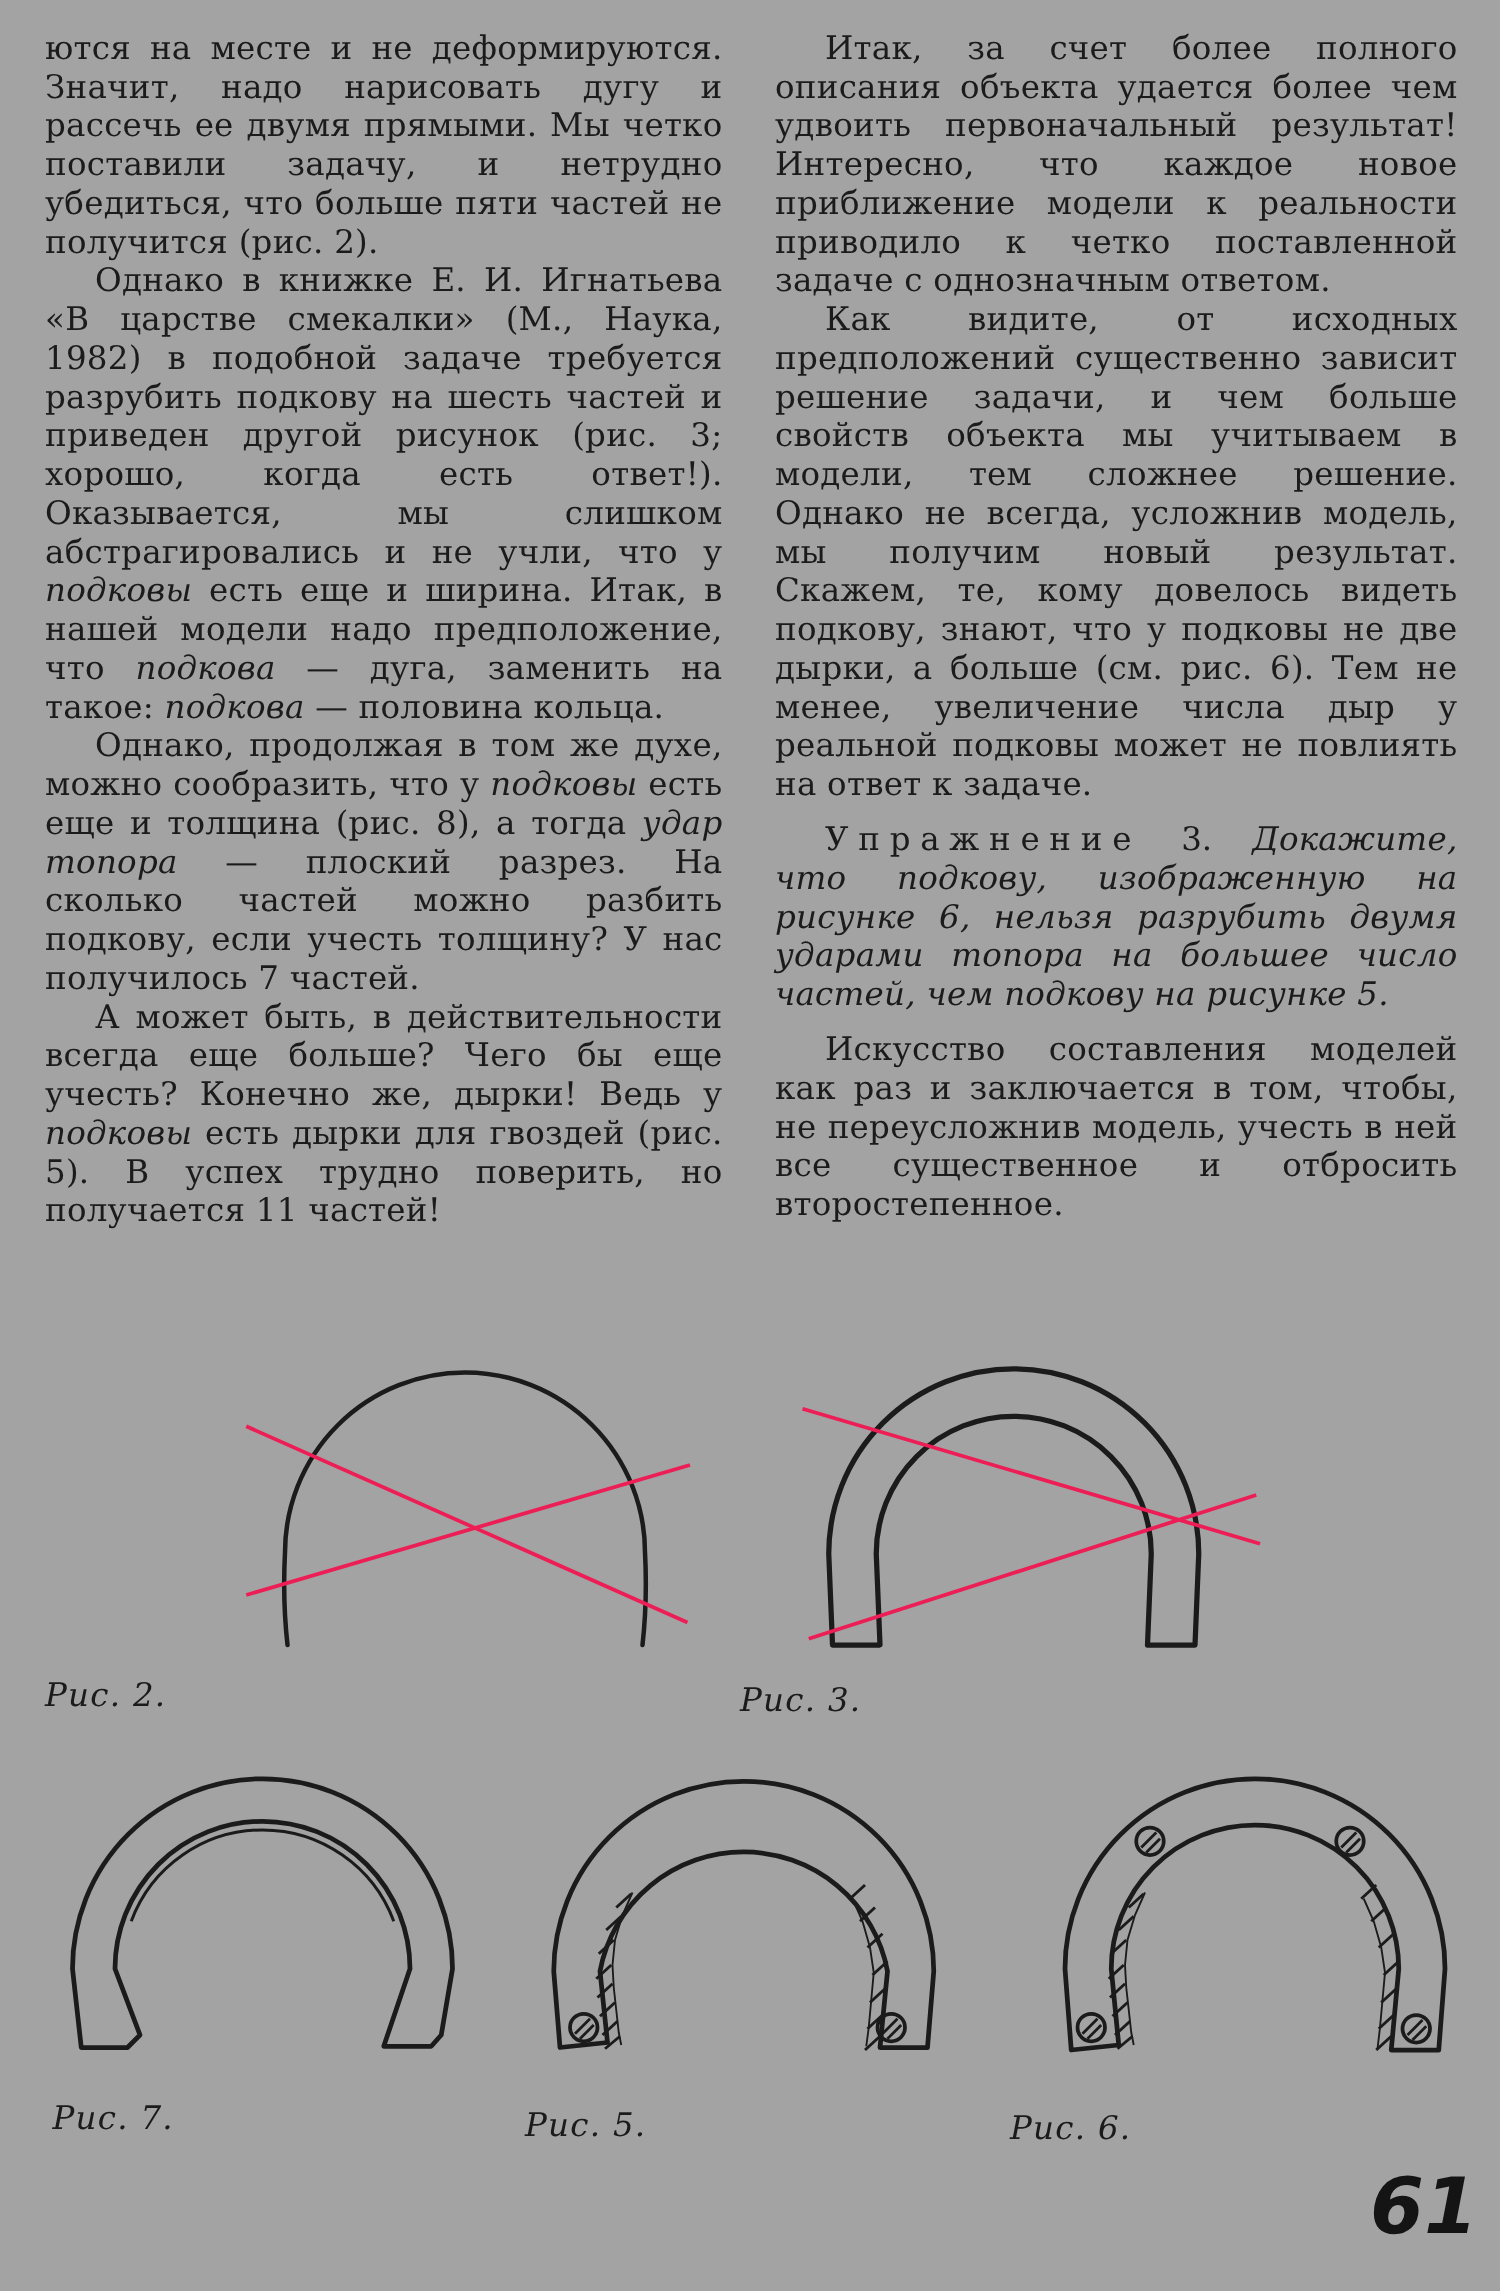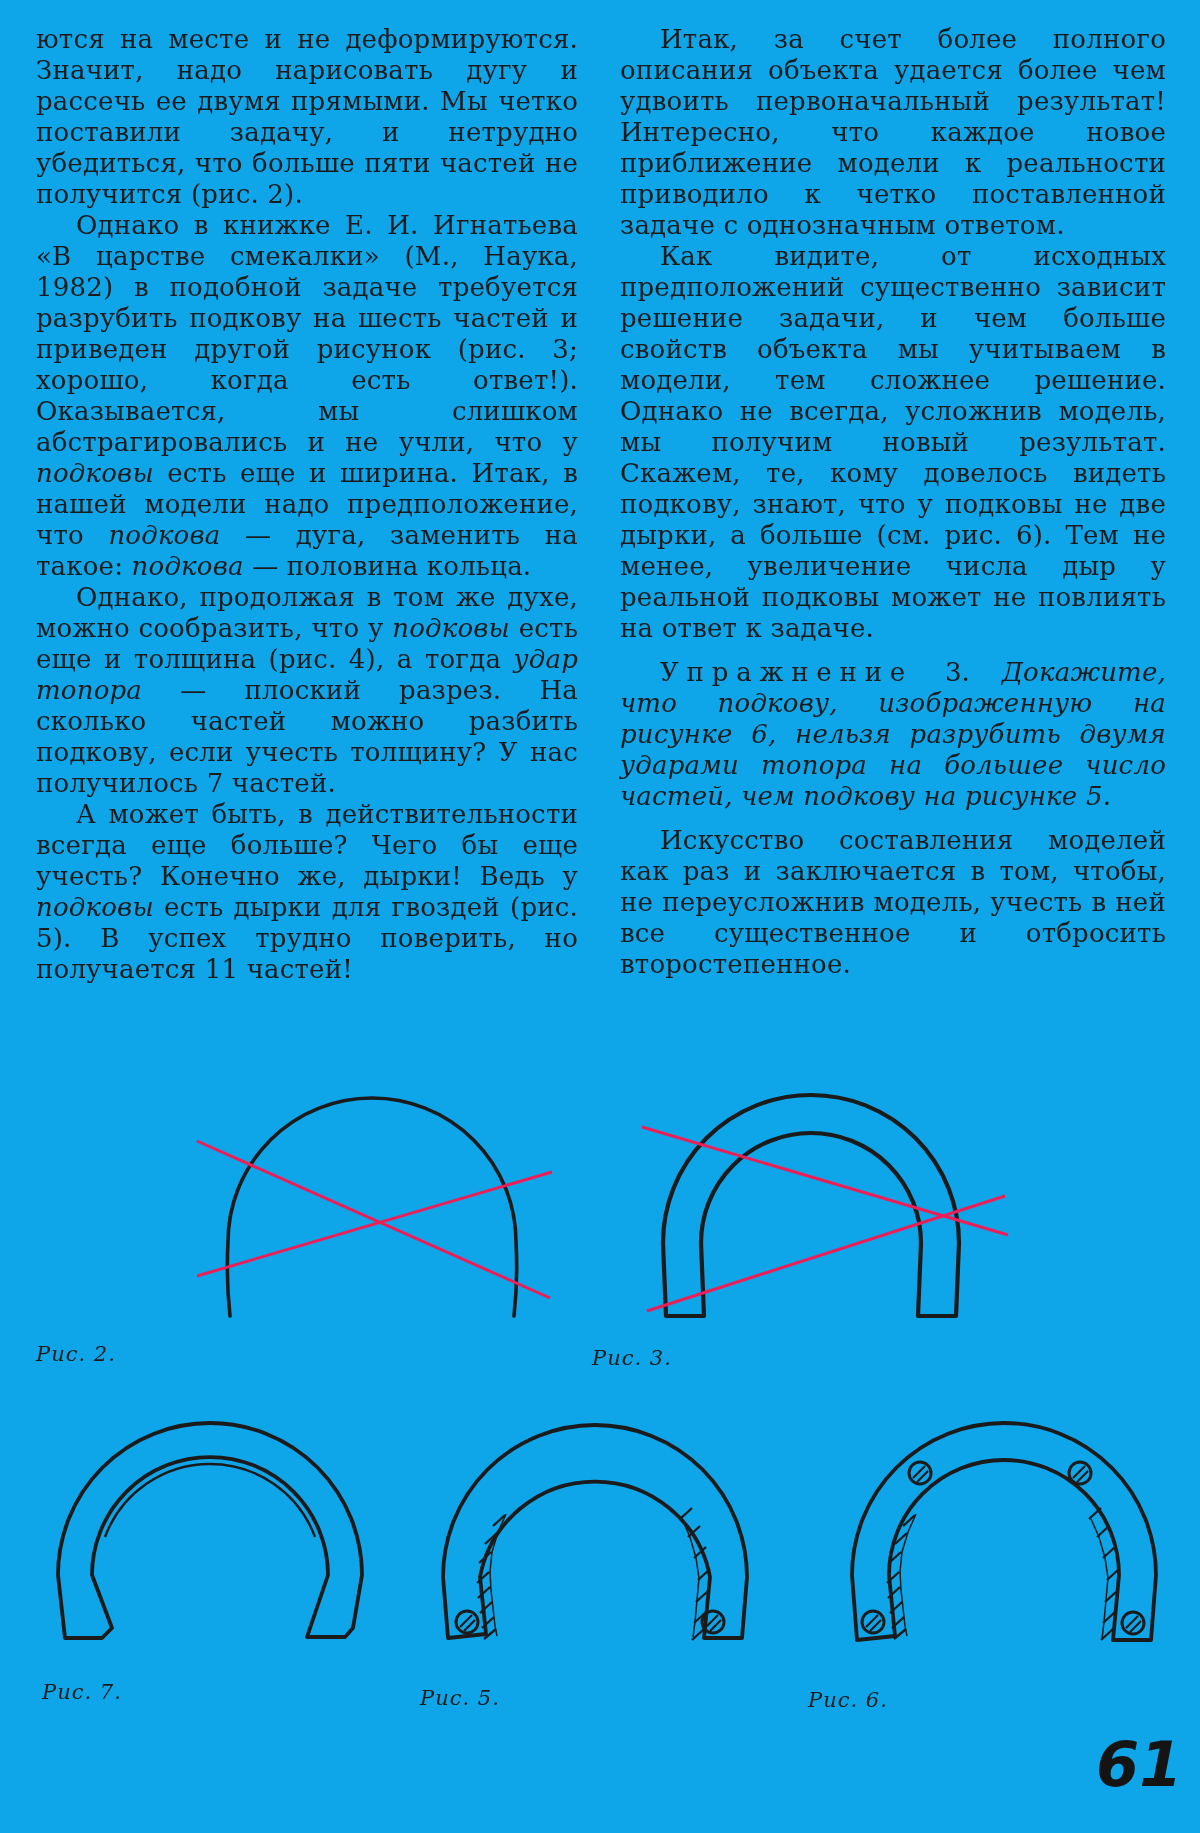--- a/index.html
+++ b/index.html
@@ -1,19 +1,19 @@
 <!DOCTYPE html>
 <html lang="ru"><head>
 <meta charset="utf-8">
 <style>
   html,body{margin:0;padding:0;}
   .page{
     position:relative;
     width:1200px;height:1833px;
-    background:#0ea5e9;
+    background:#a3a3a3;
     font-family:"DejaVu Serif","Liberation Serif",serif;
     color:#1b1b1b;
     overflow:hidden;
   }
   .col{position:absolute;top:24px;}
   .col-left{left:36px;width:542px;}
   .col-right{left:620px;width:546px;}
   .para{
     margin:0;
     font-size:26px;
@@ -25,21 +25,21 @@
   .para.exercise{margin:13px 0;text-indent:40px;}
   .para:first-child{margin-top:0;}
   .it{font-style:italic;}
   .ex-label{letter-spacing:.3em;}
   .ex-num{letter-spacing:0;}
   .fig{position:absolute;}
   .fig svg{display:block;}
   .fig-caption{
     position:absolute;
     font-style:italic;
-    font-size:21px;
+    font-size:26px;
     letter-spacing:1px;
     color:#1b1b1b;
     white-space:nowrap;
   }
   .page-number{
     position:absolute;
     left:1096px;top:1728px;
     font-family:"DejaVu Sans","Liberation Sans",sans-serif;
     font-weight:bold;
     font-size:62px;
@@ -48,21 +48,21 @@
   }
 </style>
 </head>
 <body>
 
 <div class="page">
 
   <div class="col col-left">
       <p class="para"><span>ются на месте и не деформируются. Значит, надо нарисовать дугу и рассечь ее двумя прямыми. Мы четко поставили задачу, и нетрудно убедиться, что больше пяти частей не получится (рис. 2).</span></p>
       <p class="para indent"><span>Однако в книжке Е. И. Игнатьева «В царстве смекалки» (М., Наука, 1982) в подобной задаче требуется разрубить подкову на шесть частей и приведен другой рисунок (рис. 3; хорошо, когда есть ответ!). Оказывается, мы слишком абстрагировались и не учли, что у </span><span class="it">подковы</span><span> есть еще и ширина. Итак, в нашей модели надо предположение, что </span><span class="it">подкова</span><span> — дуга, заменить на такое: </span><span class="it">подкова</span><span> — половина кольца.</span></p>
-      <p class="para indent"><span>Однако, продолжая в том же духе, можно сообразить, что у </span><span class="it">подковы</span><span> есть еще и толщина (рис. 4), а тогда </span><span class="it">удар топора</span><span> — плоский разрез. На сколько частей можно разбить подкову, если учесть толщину? У нас получилось 7 частей.</span></p>
+      <p class="para indent"><span>Однако, продолжая в том же духе, можно сообразить, что у </span><span class="it">подковы</span><span> есть еще и толщина (рис. 8), а тогда </span><span class="it">удар топора</span><span> — плоский разрез. На сколько частей можно разбить подкову, если учесть толщину? У нас получилось 7 частей.</span></p>
       <p class="para indent"><span>А может быть, в действительности всегда еще больше? Чего бы еще учесть? Конечно же, дырки! Ведь у </span><span class="it">подковы</span><span> есть дырки для гвоздей (рис. 5). В успех трудно поверить, но получается 11 частей!</span></p>
     </div>
   <div class="col col-right">
       <p class="para indent"><span>Итак, за счет более полного описания объекта удается более чем удвоить первоначальный результат! Интересно, что каждое новое приближение модели к реальности приводило к четко поставленной задаче с однозначным ответом.</span></p>
       <p class="para indent"><span>Как видите, от исходных предположений существенно зависит решение задачи, и чем больше свойств объекта мы учитываем в модели, тем сложнее решение. Однако не всегда, усложнив модель, мы получим новый результат. Скажем, те, кому довелось видеть подкову, знают, что у подковы не две дырки, а больше (см. рис. 6). Тем не менее, увеличение числа дыр у реальной подковы может не повлиять на ответ к задаче.</span></p>
       <p class="para exercise"><span class="ex-label">Упражнение</span><span class="ex-num">&nbsp;3. </span><span class="it">Докажите, что подкову, изображенную на рисунке 6, нельзя разрубить двумя ударами топора на большее число частей, чем подкову на рисунке 5.</span></p>
       <p class="para indent"><span>Искусство составления моделей как раз и заключается в том, чтобы, не переусложнив модель, учесть в ней все существенное и отбросить второстепенное.</span></p>
     </div>
 
   <div class="fig" style="left:150px;top:1085px;">

